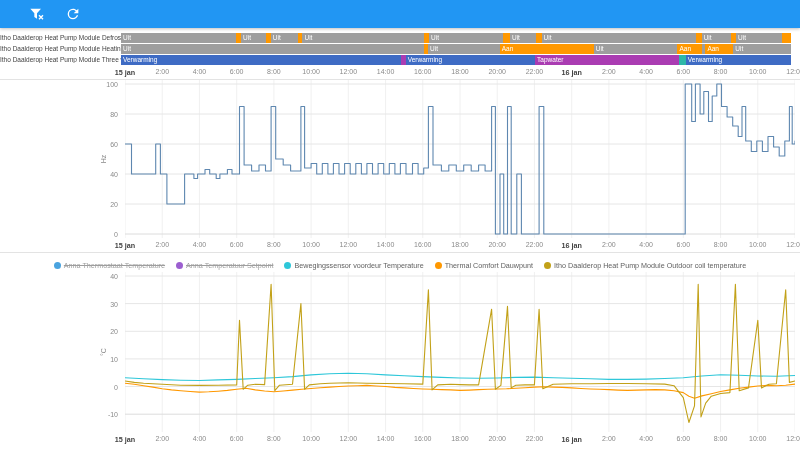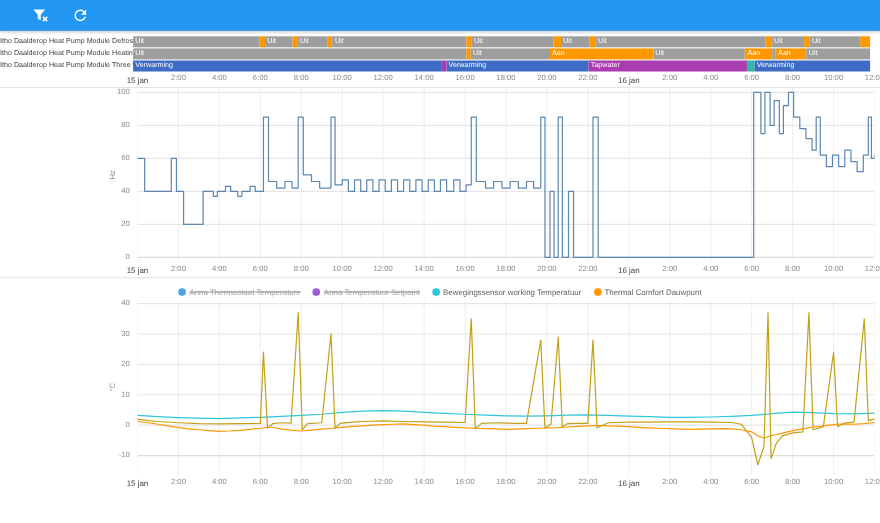--- a/index.html
+++ b/index.html
@@ -12,21 +12,21 @@
   .icon-btn svg{width:16px;height:16px;display:block}
   section{border-bottom:1px solid #e3e3e3;background:#fff}
   .timeline{padding-top:4px}
   .t-row{display:flex;align-items:center;height:11px}
   .t-label{width:121px;padding-right:4px;font-size:6.5px;color:#424242;text-align:right;white-space:nowrap;overflow:hidden}
   .t-bar{position:relative;width:670px;height:10px}
   .t-seg{position:absolute;top:0;height:10px;line-height:10px;font-size:6.5px;color:#fff;padding-left:2px;
          overflow:hidden;white-space:nowrap;cursor:pointer}
   .axis-row{position:relative;height:14px;font-size:7px;color:#8a8a8a}
   .axis-row .tick{position:absolute;top:3px;transform:translateX(-50%);white-space:nowrap}
-  .axis-row .tick.day{font-weight:normal;color:#424242;font-size:7.2px}
+  .axis-row .tick.day{font-weight:bold;color:#424242;font-size:7.2px}
   .legend{display:flex;justify-content:center;align-items:center;gap:11px;height:14px;margin-top:5px;
           font-size:7.2px;color:#616161;white-space:nowrap}
   .legend .item{display:flex;align-items:center;gap:3px;cursor:pointer}
   .legend .dot{width:7px;height:7px;border-radius:50%;flex:none}
   .legend .item.off .lbl{text-decoration:line-through;color:#9e9e9e}
   .plot{position:relative;width:800px}
   .plot svg{position:absolute;left:125px;top:0}
   .plot .ylab{position:absolute;left:0;width:118px;text-align:right;font-size:7px;color:#8a8a8a;transform:translateY(-50%)}
   .plot .unit{position:absolute;left:103px;top:50%;transform:translate(-50%,-50%) rotate(-90deg);font-size:7px;color:#8a8a8a}
 </style>
@@ -187,25 +187,29 @@
       <div class="item off">
         <span class="dot" style="background: rgb(74, 163, 223);"></span>
         <span class="lbl">Anna Thermostaat Temperature</span>
       </div>
       <div class="item off">
         <span class="dot" style="background: rgb(156, 95, 208);"></span>
         <span class="lbl">Anna Temperatuur Setpoint</span>
       </div>
       <div class="item">
         <span class="dot" style="background: rgb(46, 199, 217);"></span>
-        <span class="lbl">Bewegingssensor working Temperatuur</span>
+        <span class="lbl">Bewegingssensor voordeur Temperature</span>
       </div>
       <div class="item">
         <span class="dot" style="background: rgb(255, 152, 0);"></span>
         <span class="lbl">Thermal Comfort Dauwpunt</span>
+      </div>
+      <div class="item">
+        <span class="dot" style="background: rgb(194, 161, 24);"></span>
+        <span class="lbl">Itho Daalderop Heat Pump Module Outdoor coil temperature</span>
       </div>
     </div>
   <div class="plot" id="plot2" style="height: 160px;">
       <span class="ylab" style="top: 142.182px;">-10</span>
       <span class="ylab" style="top: 114.545px;">0</span>
       <span class="ylab" style="top: 86.9091px;">10</span>
       <span class="ylab" style="top: 59.2727px;">20</span>
       <span class="ylab" style="top: 31.6364px;">30</span>
       <span class="ylab" style="top: 4px;">40</span>
       <svg width="670" height="160">

